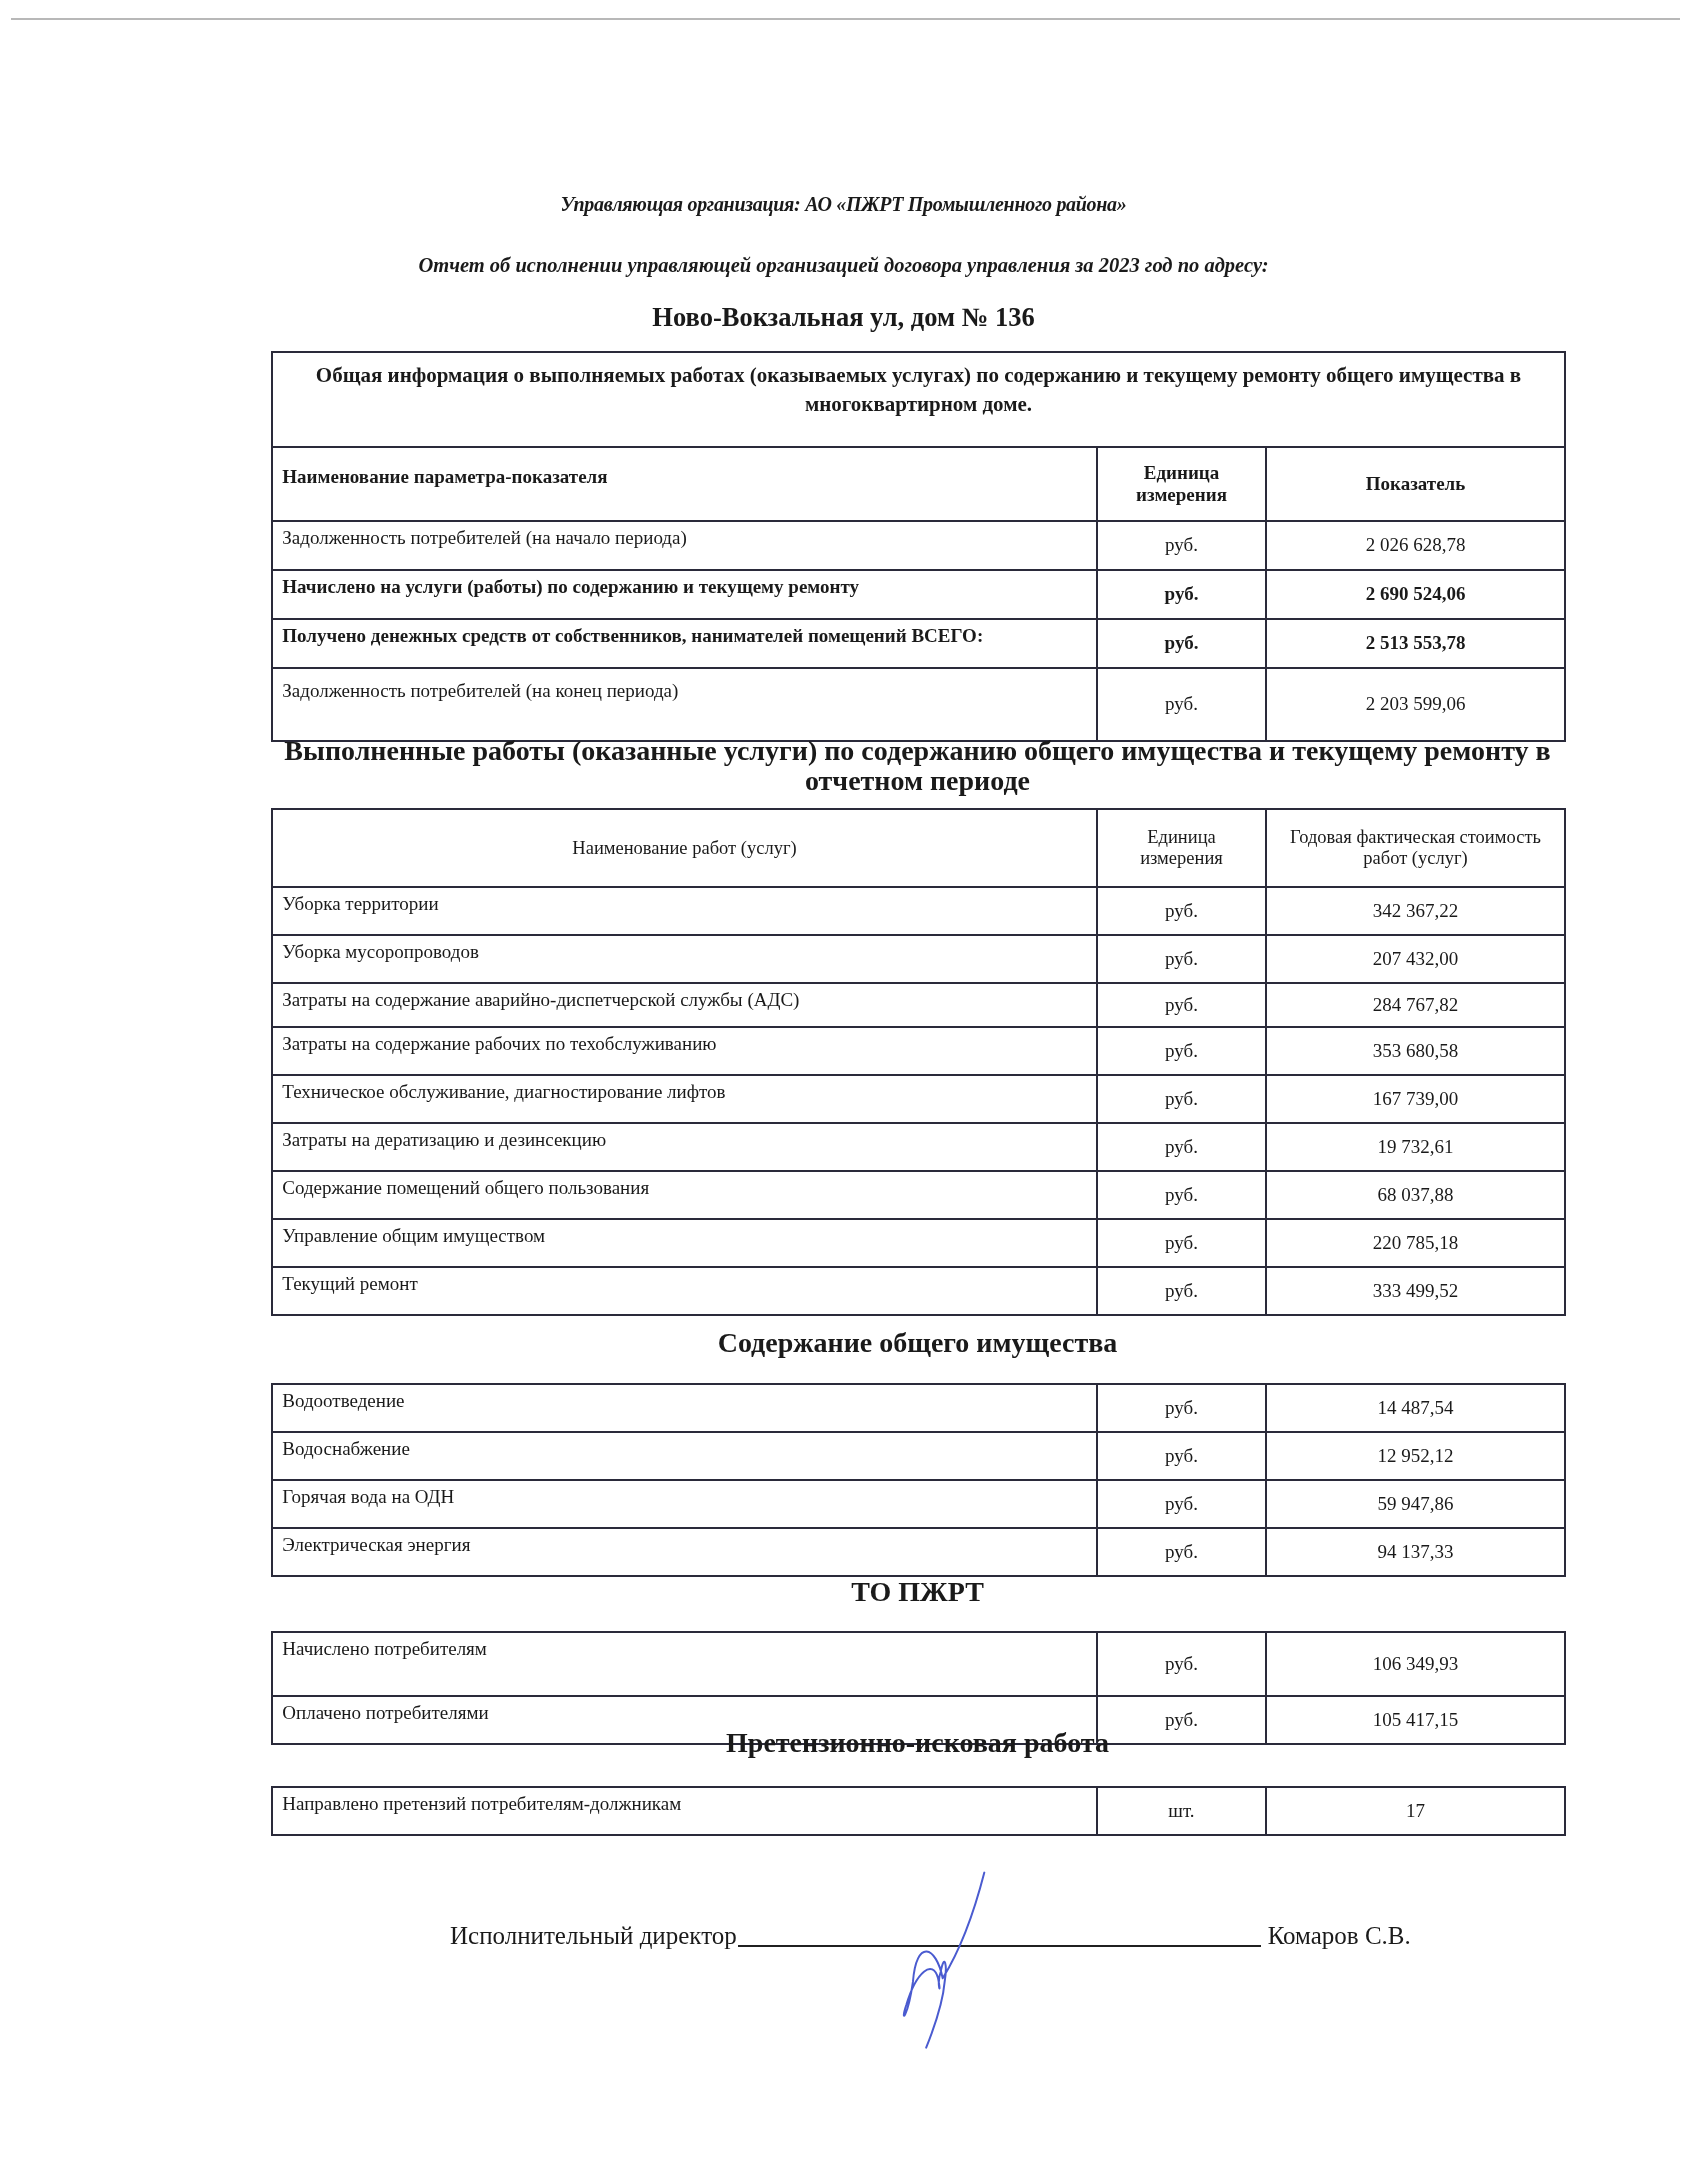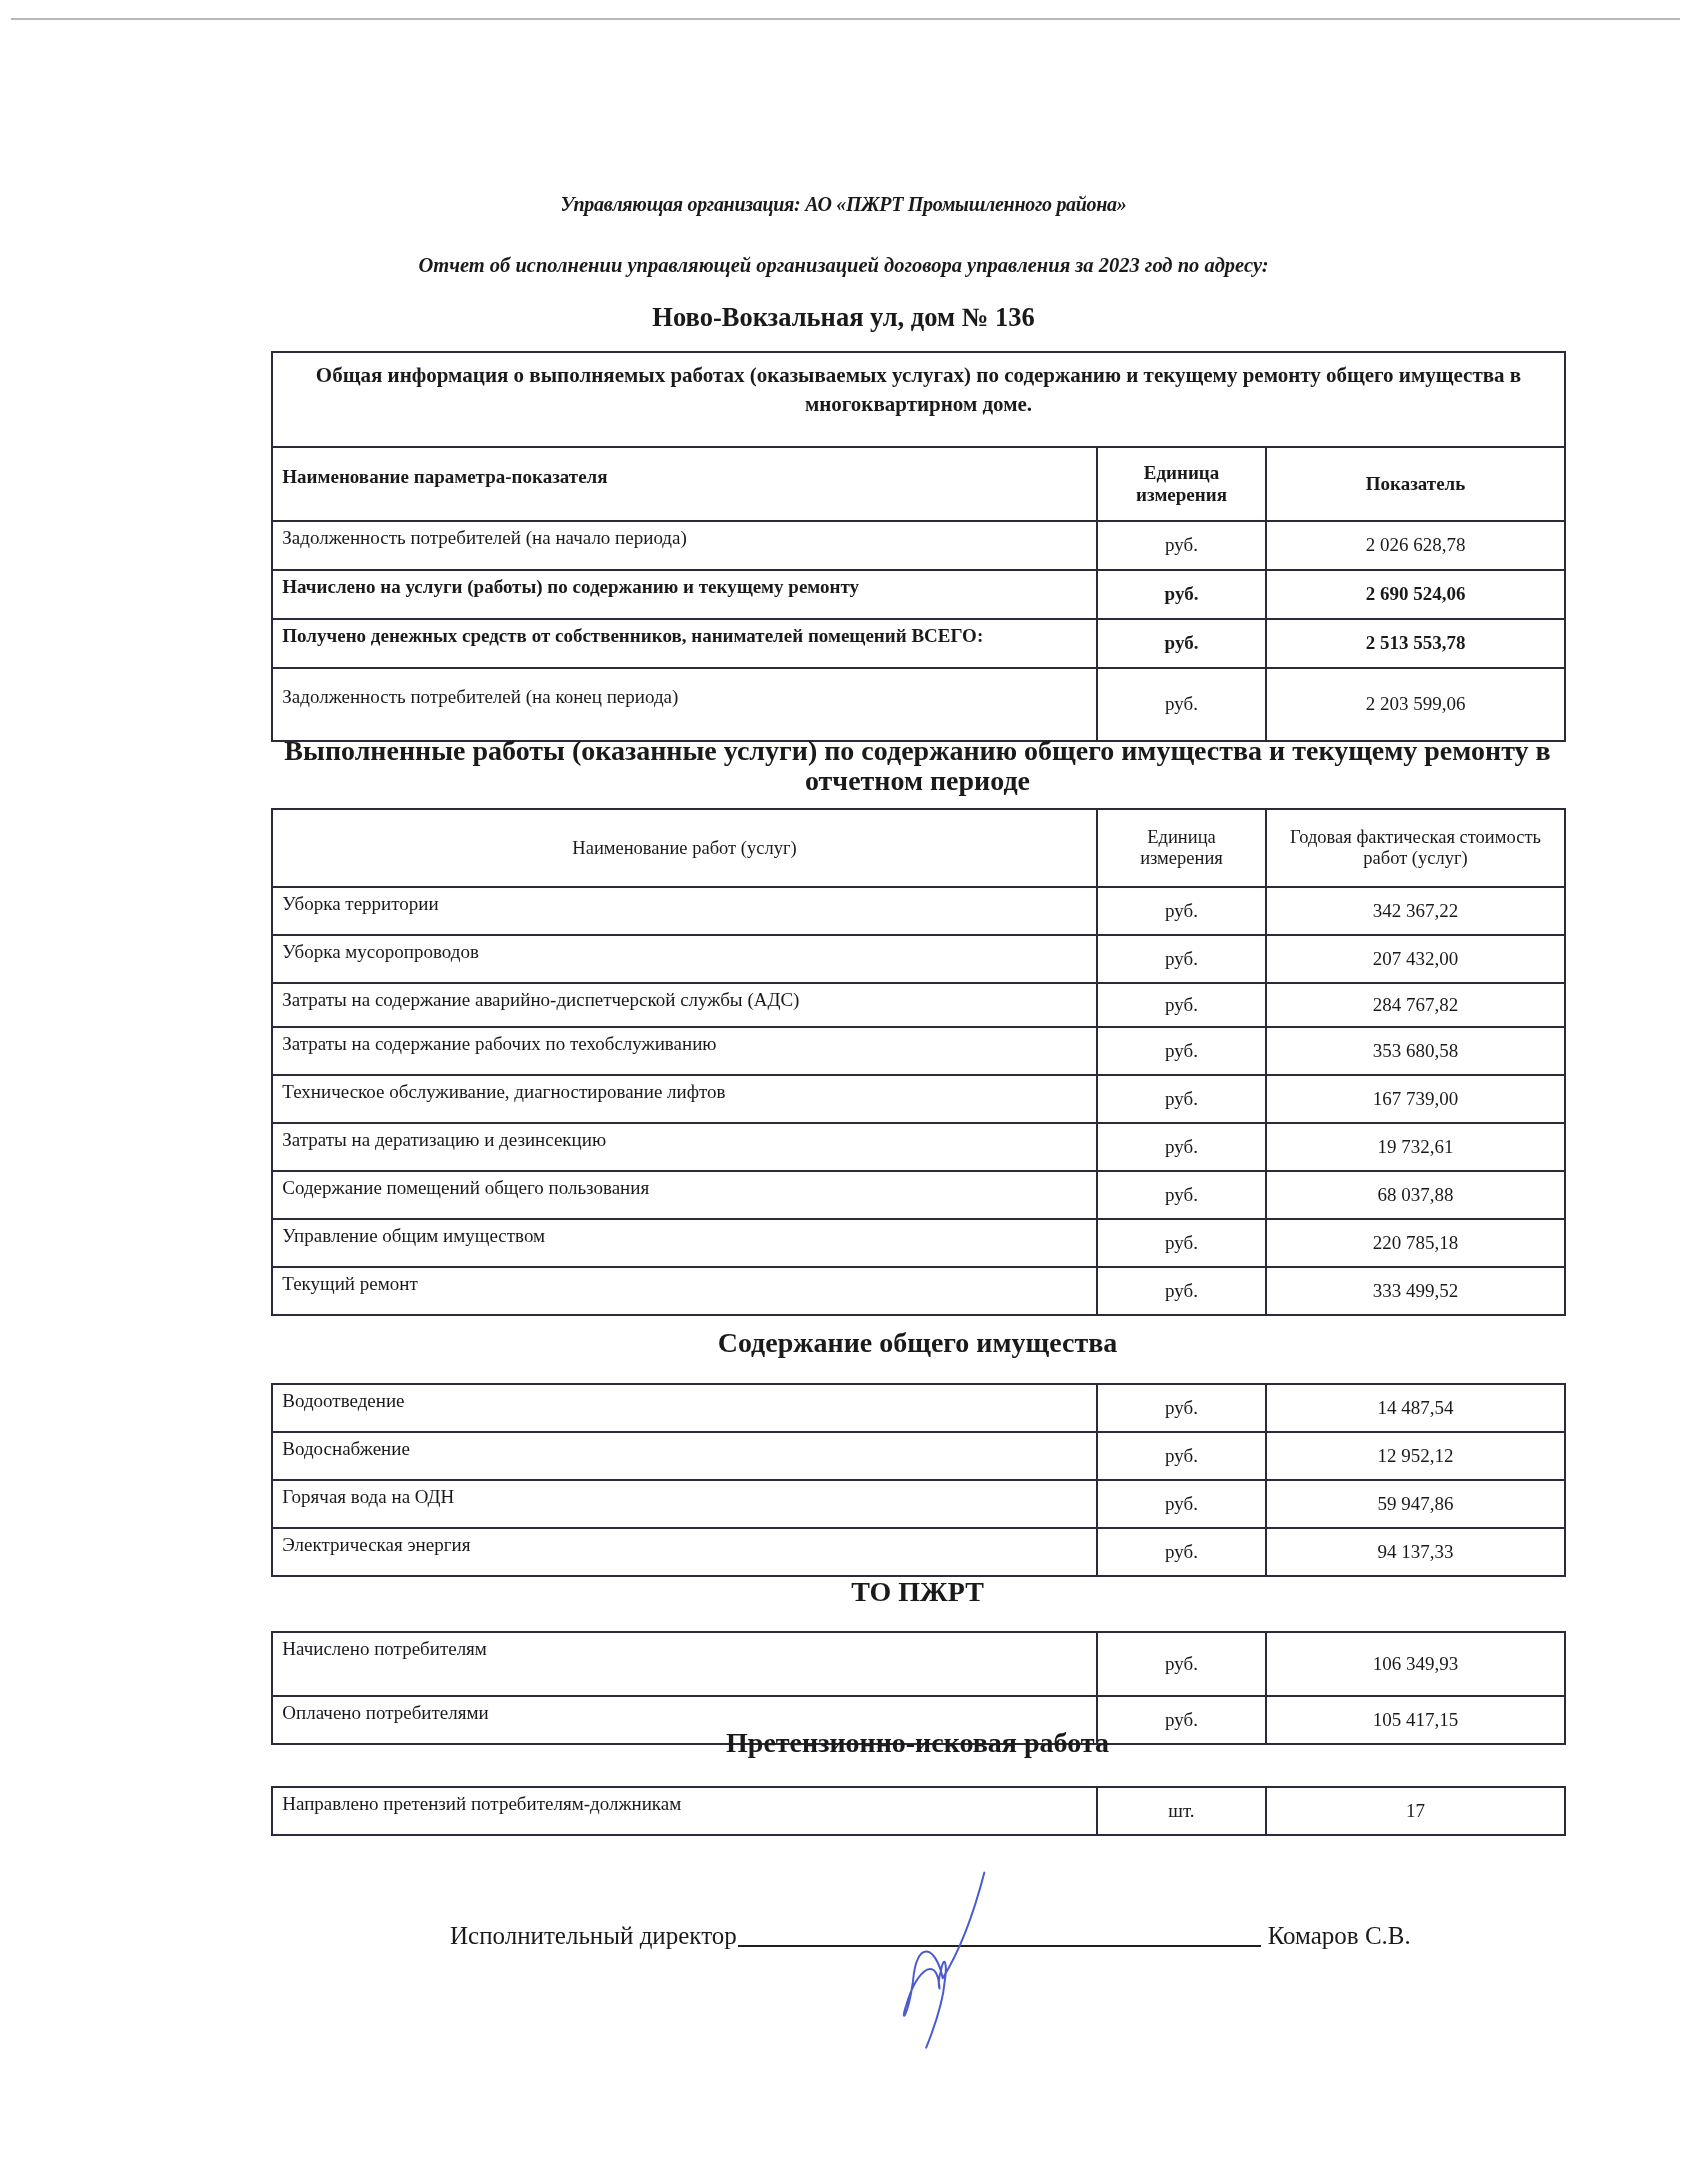--- a/index.html
+++ b/index.html
@@ -83,21 +83,21 @@
     <td class="bold">Начислено на услуги (работы) по содержанию и текущему ремонту</td>
     <td class="unit bold">руб.</td>
     <td class="val bold">2 690 524,06</td>
   </tr>
   <tr style="height:49px;padding-left:20px;">
     <td class="bold">Получено денежных средств от собственников, нанимателей помещений ВСЕГО:</td>
     <td class="unit bold">руб.</td>
     <td class="val bold">2 513 553,78</td>
   </tr>
   <tr style="height:73px;">
-    <td style="padding-top:17px;border-radius:30px;">Задолженность потребителей (на конец периода)</td>
+    <td style="padding-top:11px;border-radius:30px;">Задолженность потребителей (на конец периода)</td>
     <td class="unit">руб.</td>
     <td class="val">2 203 599,06</td>
   </tr>
 </tbody>
   </table>
 
 <div class="section-title" style="top:736px;">Выполненные работы (оказанные услуги) по содержанию общего имущества и текущему ремонту в отчетном периоде</div>
 
 <table class="grid" style="top:808px;">
   <colgroup>

